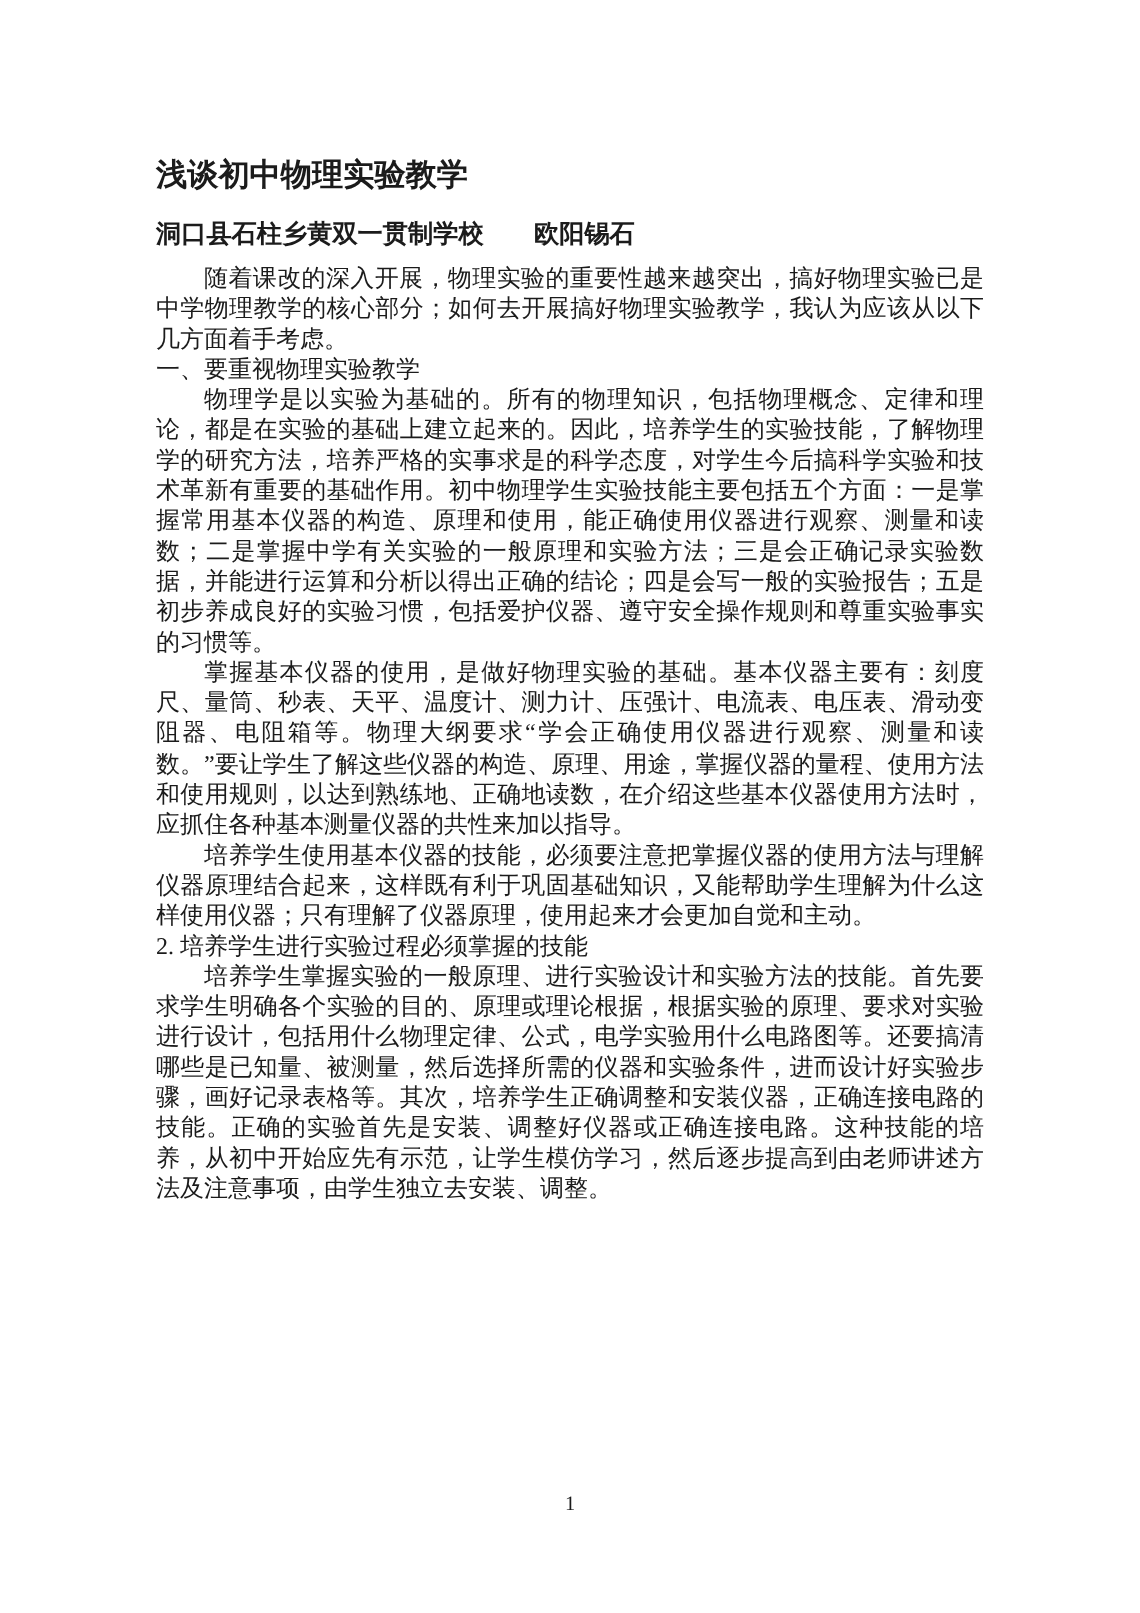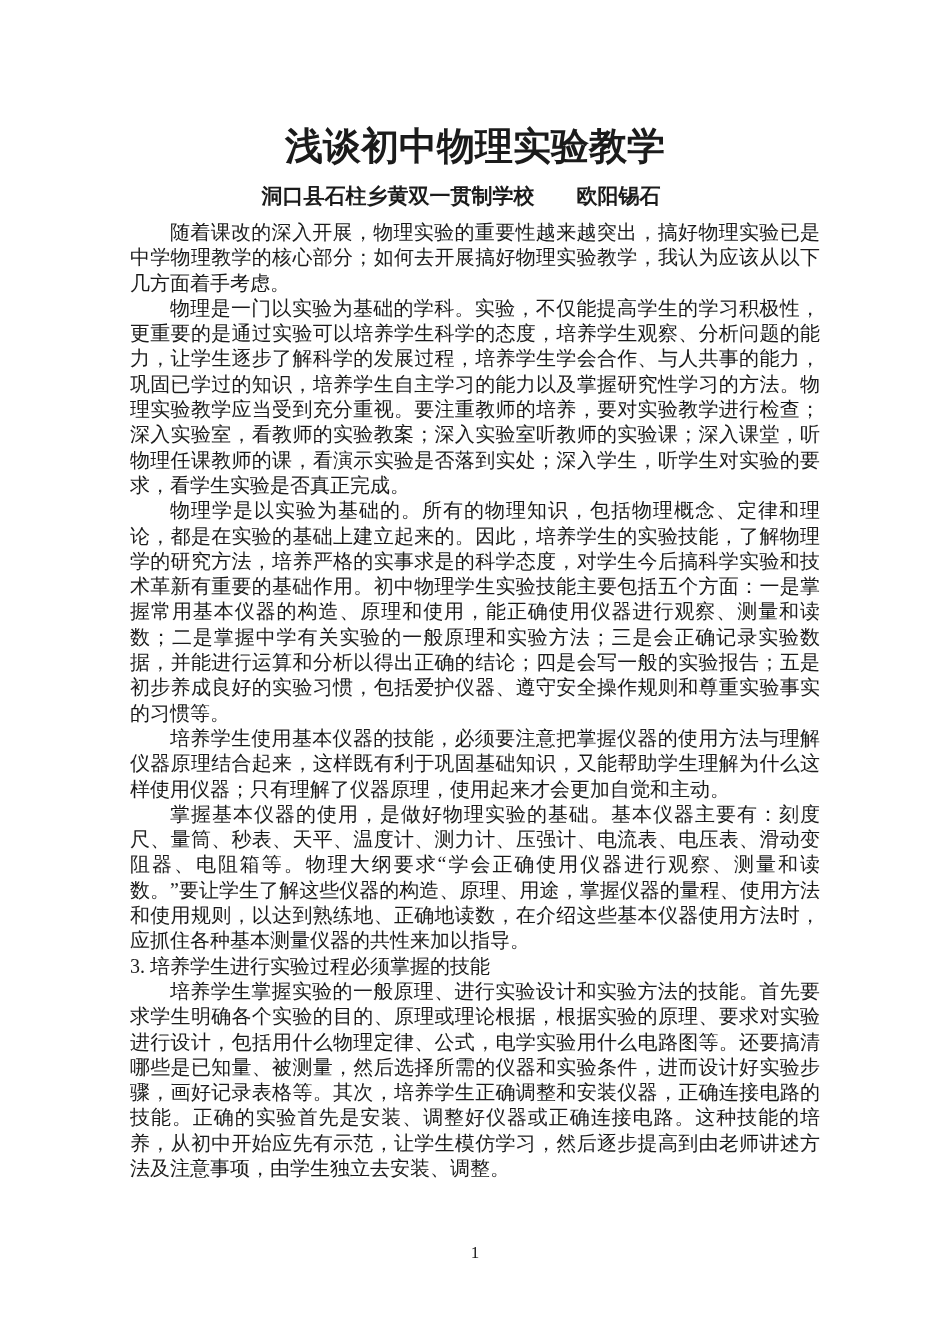--- a/index.html
+++ b/index.html
@@ -17,30 +17,30 @@
     overflow: hidden;
   }
   .content {
     position: absolute;
     left: 130px;
     top: 0;
     width: 690px;
   }
   .doc-title {
     margin: 118px 0 0 0;
-    text-align: center;
-    font-size: 38px;
+    text-align: left;
+    font-size: 26px;
     line-height: 56px;
     font-weight: bold;
     font-family: "Liberation Serif", serif;
     white-space: nowrap;
   }
   .doc-byline {
     margin: 8px 28px 0 0;
-    text-align: center;
+    text-align: left;
     font-size: 21px;
     line-height: 28px;
     font-weight: bold;
     font-family: "Liberation Sans", sans-serif;
     white-space: nowrap;
   }
   .doc-body {
     margin-top: 10px;
     font-size: 20px;
     line-height: 25.3px;
@@ -69,22 +69,22 @@
 </style>
 </head>
 <body>
 
 <div class="page">
   <div class="content">
     <h1 class="doc-title">浅谈初中物理实验教学</h1>
     <div class="doc-byline">洞口县石柱乡黄双一贯制学校　　欧阳锡石</div>
     <div class="doc-body">
         <p class="para indent">随着课改的深入开展，物理实验的重要性越来越突出，搞好物理实验已是中学物理教学的核心部分；如何去开展搞好物理实验教学，我认为应该从以下几方面着手考虑。</p>
-        <p class="para indent">物理是一门以实验为基础的学科。实验，不仅能提高学生的学习积极性，更重要的是通过实验可以培养学生科学的态度，培养学生观察、分析问题的能力，让学生逐步了解科学的发展过程，培养学生学会合作、与人共事的能力，巩固已学过的知识，培养学生自主学习的能力以及掌握研究性学习的方法。物理实验教学应当受到充分重视。要注重教师的培养，要对实验教学进行检查；深入实验室，看教师的实验教案；深入实验室听教师的实验课；深入课堂，听物理任课教师的课，看演示实验是否落到实处；深入学生，听学生对实验的要求，看学生实验是否真正完成。</p>
+        <p class="para heading">一、要重视物理实验教学</p>
         <p class="para indent">物理学是以实验为基础的。所有的物理知识，包括物理概念、定律和理论，都是在实验的基础上建立起来的。因此，培养学生的实验技能，了解物理学的研究方法，培养严格的实事求是的科学态度，对学生今后搞科学实验和技术革新有重要的基础作用。初中物理学生实验技能主要包括五个方面：一是掌握常用基本仪器的构造、原理和使用，能正确使用仪器进行观察、测量和读数；二是掌握中学有关实验的一般原理和实验方法；三是会正确记录实验数据，并能进行运算和分析以得出正确的结论；四是会写一般的实验报告；五是初步养成良好的实验习惯，包括爱护仪器、遵守安全操作规则和尊重实验事实的习惯等。</p>
+        <p class="para indent">掌握基本仪器的使用，是做好物理实验的基础。基本仪器主要有：刻度尺、量筒、秒表、天平、温度计、测力计、压强计、电流表、电压表、滑动变阻器、电阻箱等。物理大纲要求“学会正确使用仪器进行观察、测量和读数。”要让学生了解这些仪器的构造、原理、用途，掌握仪器的量程、使用方法和使用规则，以达到熟练地、正确地读数，在介绍这些基本仪器使用方法时，应抓住各种基本测量仪器的共性来加以指导。</p>
         <p class="para indent">培养学生使用基本仪器的技能，必须要注意把掌握仪器的使用方法与理解仪器原理结合起来，这样既有利于巩固基础知识，又能帮助学生理解为什么这样使用仪器；只有理解了仪器原理，使用起来才会更加自觉和主动。</p>
-        <p class="para indent">掌握基本仪器的使用，是做好物理实验的基础。基本仪器主要有：刻度尺、量筒、秒表、天平、温度计、测力计、压强计、电流表、电压表、滑动变阻器、电阻箱等。物理大纲要求“学会正确使用仪器进行观察、测量和读数。”要让学生了解这些仪器的构造、原理、用途，掌握仪器的量程、使用方法和使用规则，以达到熟练地、正确地读数，在介绍这些基本仪器使用方法时，应抓住各种基本测量仪器的共性来加以指导。</p>
-        <p class="para heading">3. 培养学生进行实验过程必须掌握的技能</p>
+        <p class="para heading">2. 培养学生进行实验过程必须掌握的技能</p>
         <p class="para indent">培养学生掌握实验的一般原理、进行实验设计和实验方法的技能。首先要求学生明确各个实验的目的、原理或理论根据，根据实验的原理、要求对实验进行设计，包括用什么物理定律、公式，电学实验用什么电路图等。还要搞清哪些是已知量、被测量，然后选择所需的仪器和实验条件，进而设计好实验步骤，画好记录表格等。其次，培养学生正确调整和安装仪器，正确连接电路的技能。正确的实验首先是安装、调整好仪器或正确连接电路。这种技能的培养，从初中开始应先有示范，让学生模仿学习，然后逐步提高到由老师讲述方法及注意事项，由学生独立去安装、调整。</p>
       </div>
   </div>
   <div class="page-number">1</div>
 </div>
 
 </body></html>

